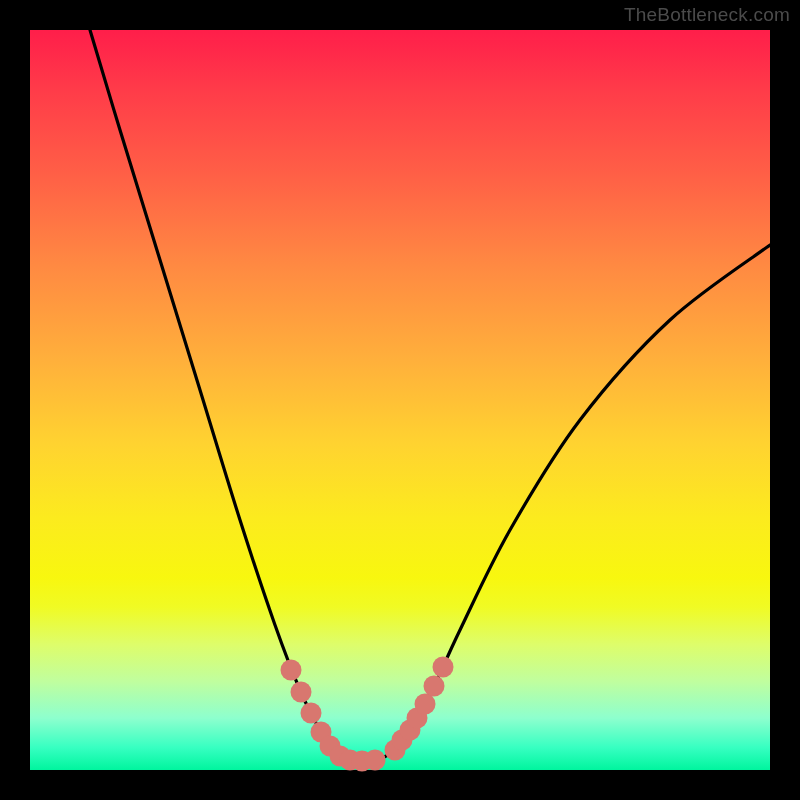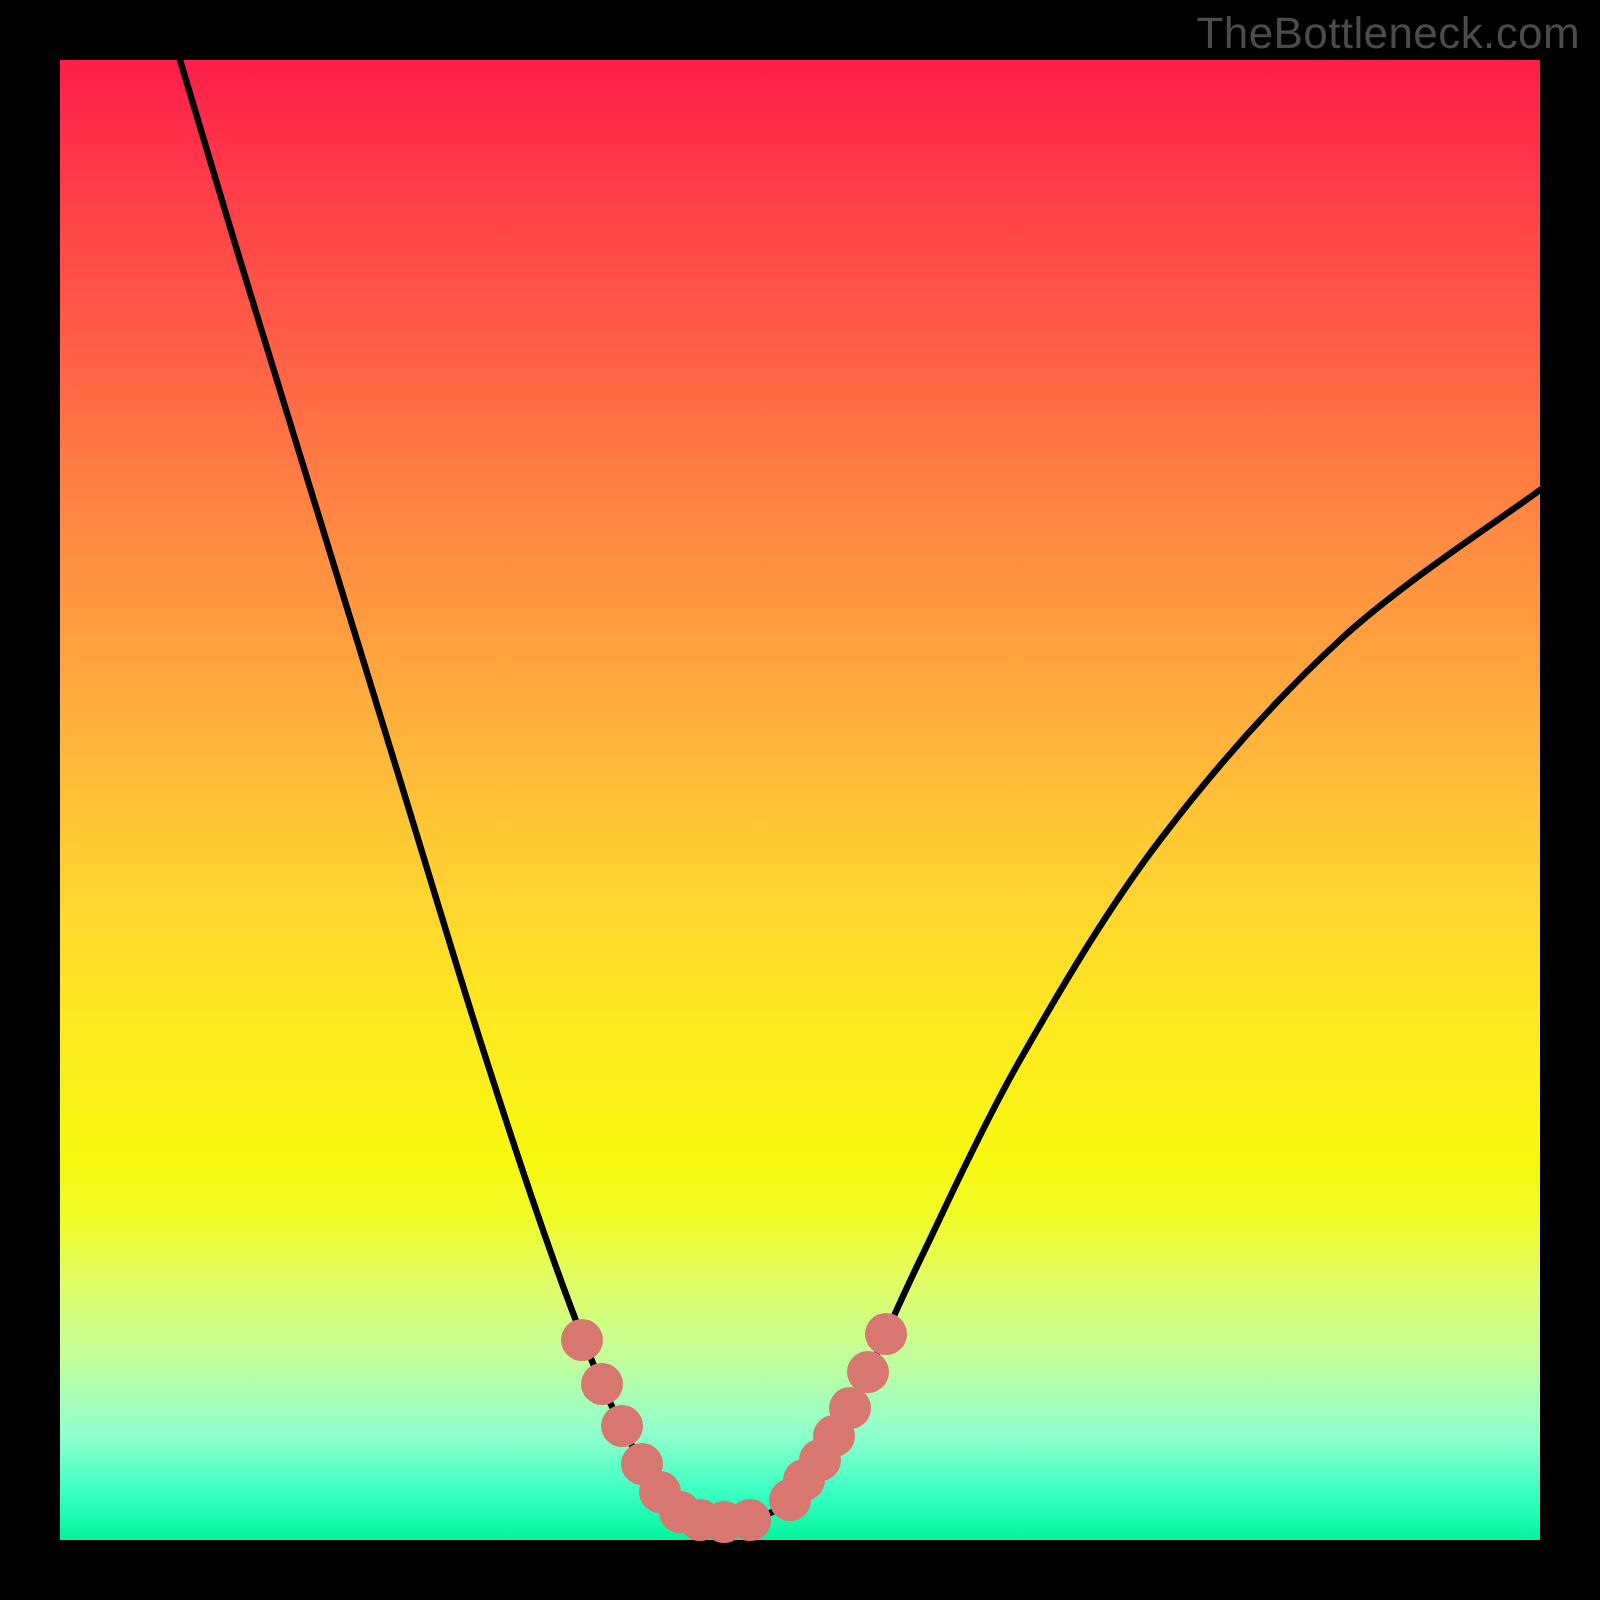--- a/index.html
+++ b/index.html
@@ -41,21 +41,21 @@
       #8dffce 93%,
       #36ffc1 97%,
       #00f59e 100%
     );
   }
   .watermark {
     position: absolute;
     top: 4px;
     right: 10px;
     color: #4b4b4b;
-    font-size: 22px;
+    font-size: 19px;
     letter-spacing: 0.2px;
     font-weight: 400;
     user-select: none;
   }
   svg.curve {
     position: absolute;
     left: 0;
     top: 0;
     width: 740px;
     height: 740px;

